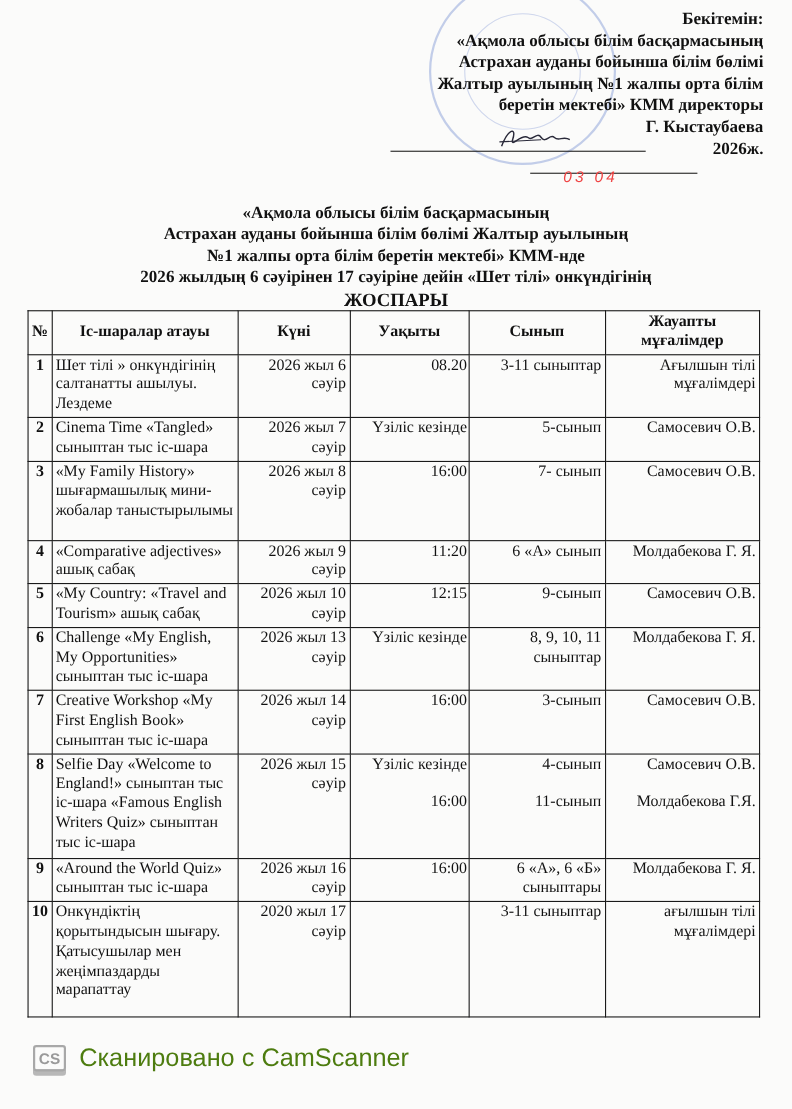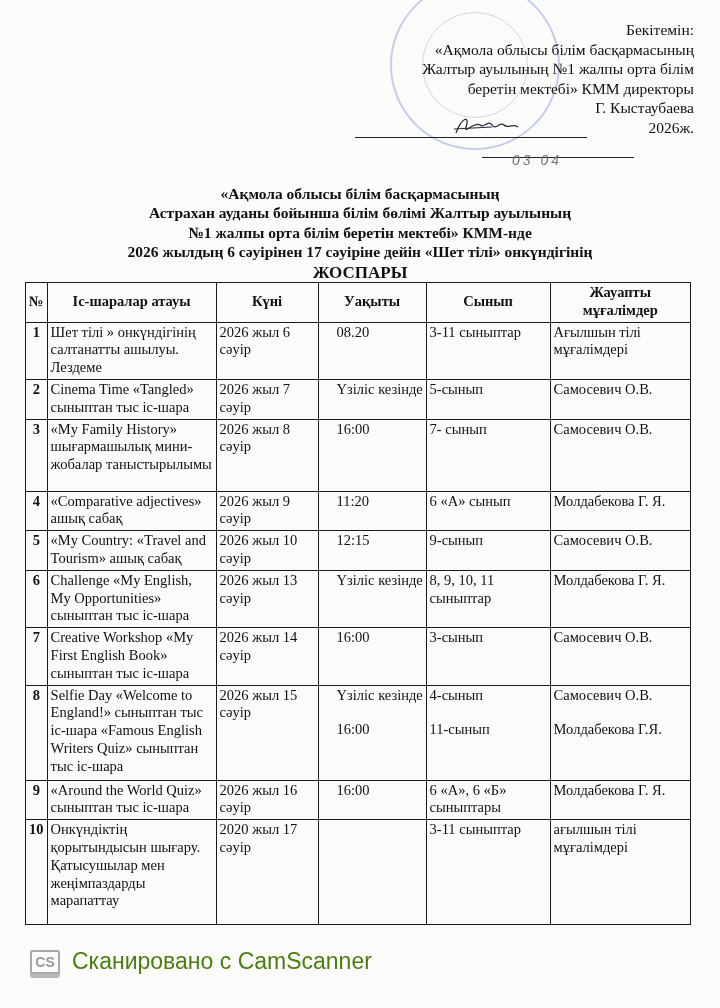--- a/index.html
+++ b/index.html
@@ -1,33 +1,33 @@
 <!DOCTYPE html>
 <html><head>
 <meta charset="utf-8">
 <style>
   html, body { margin: 0; padding: 0; }
   body {
     width: 720px; height: 1008px; background: #fbfbfa; position: relative; overflow: hidden;
     font-family: "Liberation Serif", serif; color: #111;
   }
   .approval {
-    position: absolute; right: 26px; top: 20px; width: 360px;
-    text-align: right; font-weight: normal; font-size: 15.5px; line-height: 19.6px;
+    position: absolute; right: 26px; top: 8px; width: 360px;
+    text-align: right; font-weight: bold; font-size: 15.5px; line-height: 19.6px;
   }
   .approval .line { white-space: nowrap; }
   .sig-line {
     position: absolute; border-bottom: 1px solid #222; height: 0;
   }
   .signature {
     position: absolute; left: 452px; top: 113px; width: 70px; height: 26px;
   }
   .date-hand {
     position: absolute; left: 512px; top: 152px; font-family: "Liberation Sans", sans-serif;
-    font-style: italic; font-size: 14px; color: #737373; letter-spacing: 3px;
+    font-style: italic; font-size: 14px; color: #ef4444; letter-spacing: 3px;
   }
   .stamp {
     position: absolute; left: 390px; top: -20px; width: 170px; height: 170px; border-radius: 50%;
     border: 2px solid rgba(90,120,200,0.35); box-sizing: border-box;
   }
   .stamp::after {
     content: ""; position: absolute; left: 30px; top: 30px; right: 30px; bottom: 30px;
     border-radius: 50%; border: 1.5px solid rgba(90,120,200,0.28);
   }
   .title {
@@ -38,21 +38,21 @@
   table.plan {
     position: absolute; left: 25px; top: 282px; width: 666px;
     border-collapse: collapse; font-size: 14.5px; line-height: 17.8px;
   }
   table.plan th, table.plan td {
     border: 1.3px solid #1a1a1a; padding: 1px 3px 2px 3px; vertical-align: top;
   }
   table.plan th { font-weight: bold; text-align: center; height: 23px; vertical-align: middle; font-size: 14.5px; }
   table.plan td.num { text-align: center; font-weight: bold; width: 12px; padding: 1px 2px; }
   table.plan td.act { text-align: left; width: 162px; margin-top: 24px; }
-  table.plan td.c { text-align: left; }
+  table.plan td.c { text-align: right; }
   table.plan td.date { width: 95px; }
   table.plan td.time { width: 88px; padding-left: 18px; padding-right: 1px; }
   table.plan td.cls { width: 117px; }
   .gap { display: block; height: 17px; }
   .cs-logo {
     position: absolute; left: 30px; top: 950px; width: 30px; height: 28px;
   }
   .cs-logo .box {
     position: absolute; left: 0; top: 0; width: 30px; height: 24px; border: 2px solid #a8a8a8;
     border-radius: 3px; box-sizing: border-box; font-family: "Liberation Sans", sans-serif;
@@ -67,20 +67,21 @@
   }
 </style>
 </head>
 <body>
 
 <div class="stamp"></div>
 
 <div class="approval">
   <div class="line">Бекітемін:</div>
   <div class="line">«Ақмола облысы білім басқармасының</div>
+  <div class="line">Астрахан ауданы бойынша білім бөлімі</div>
   <div class="line">Жалтыр ауылының №1 жалпы орта білім</div>
   <div class="line">беретін мектебі» КММ директоры</div>
   <div class="line">Г. Кыстаубаева</div>
   <div class="line">2026ж.</div>
 </div>
 
 <div class="sig-line" style="left:355px; top:137px; width:232px;"></div>
 <div class="sig-line" style="left:482px; top:157px; width:152px;"></div>
 
 <svg class="signature" viewBox="0 0 70 26">

